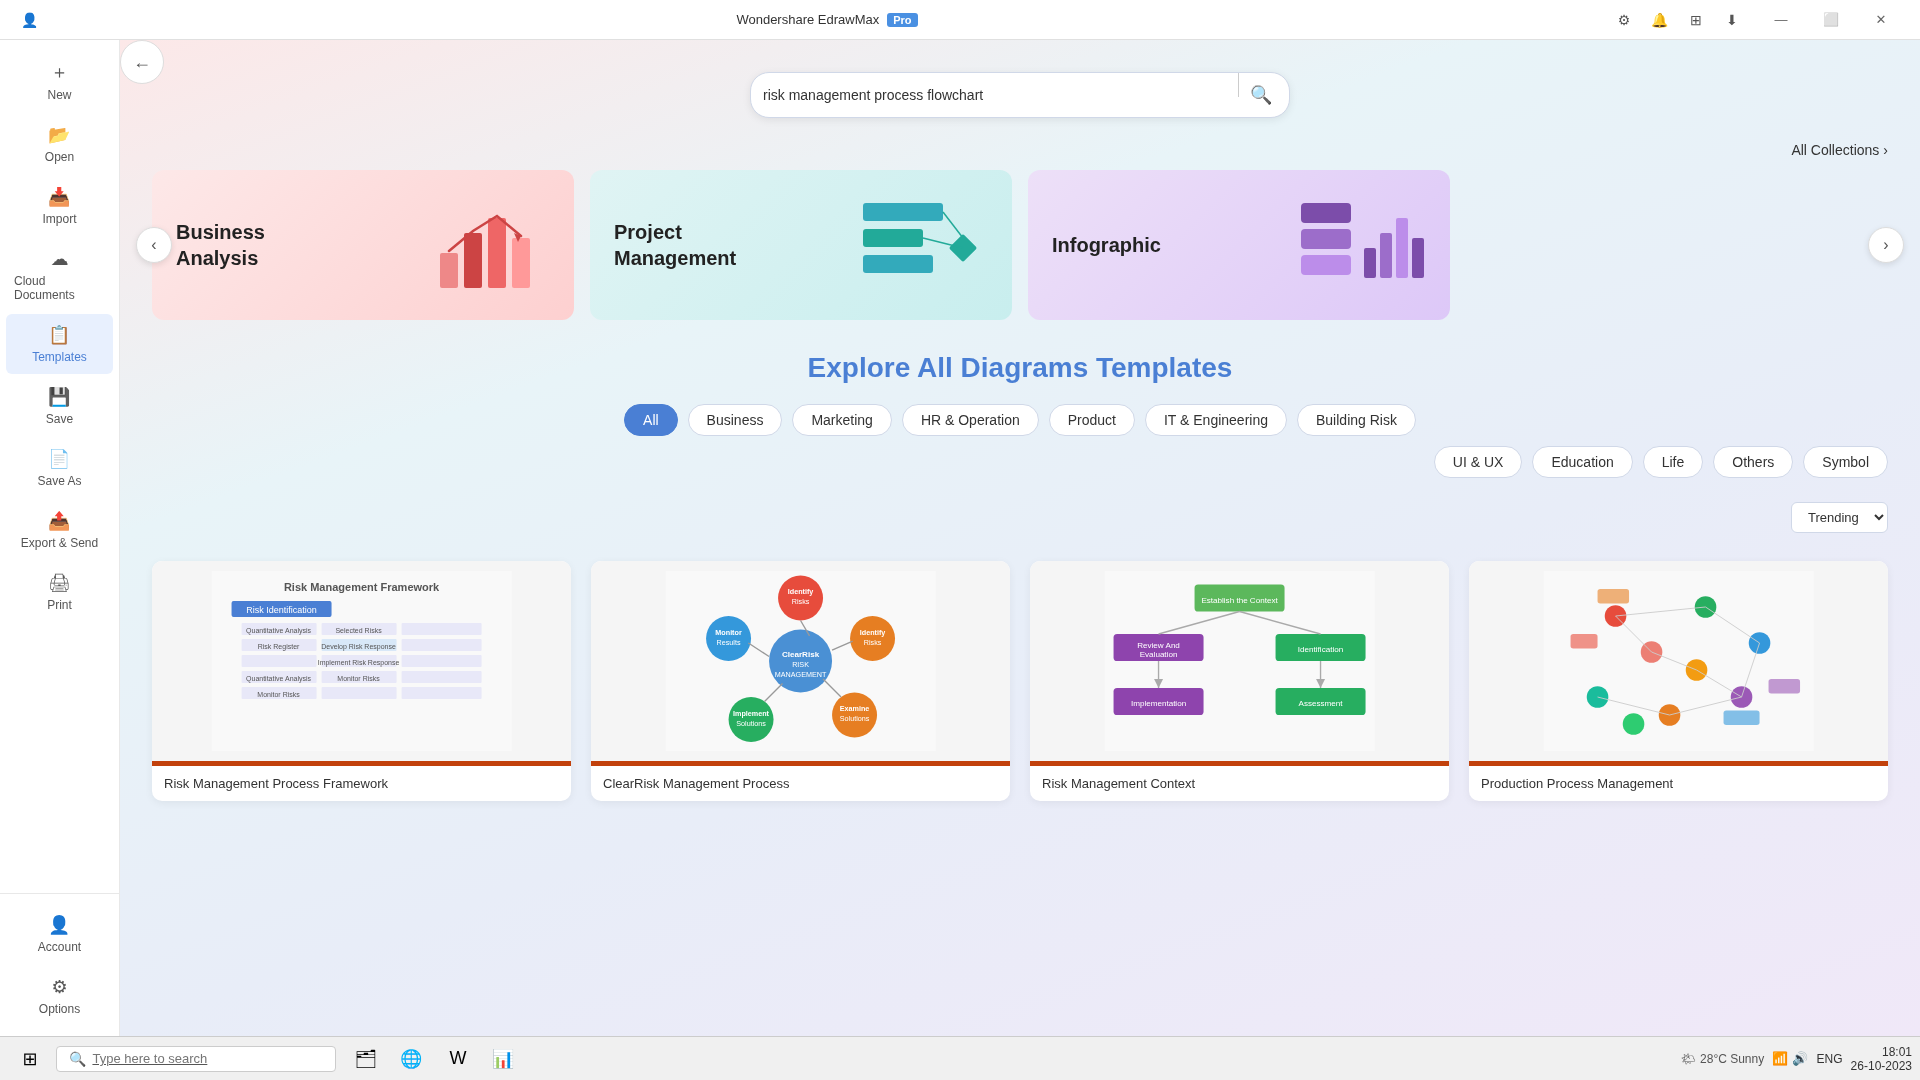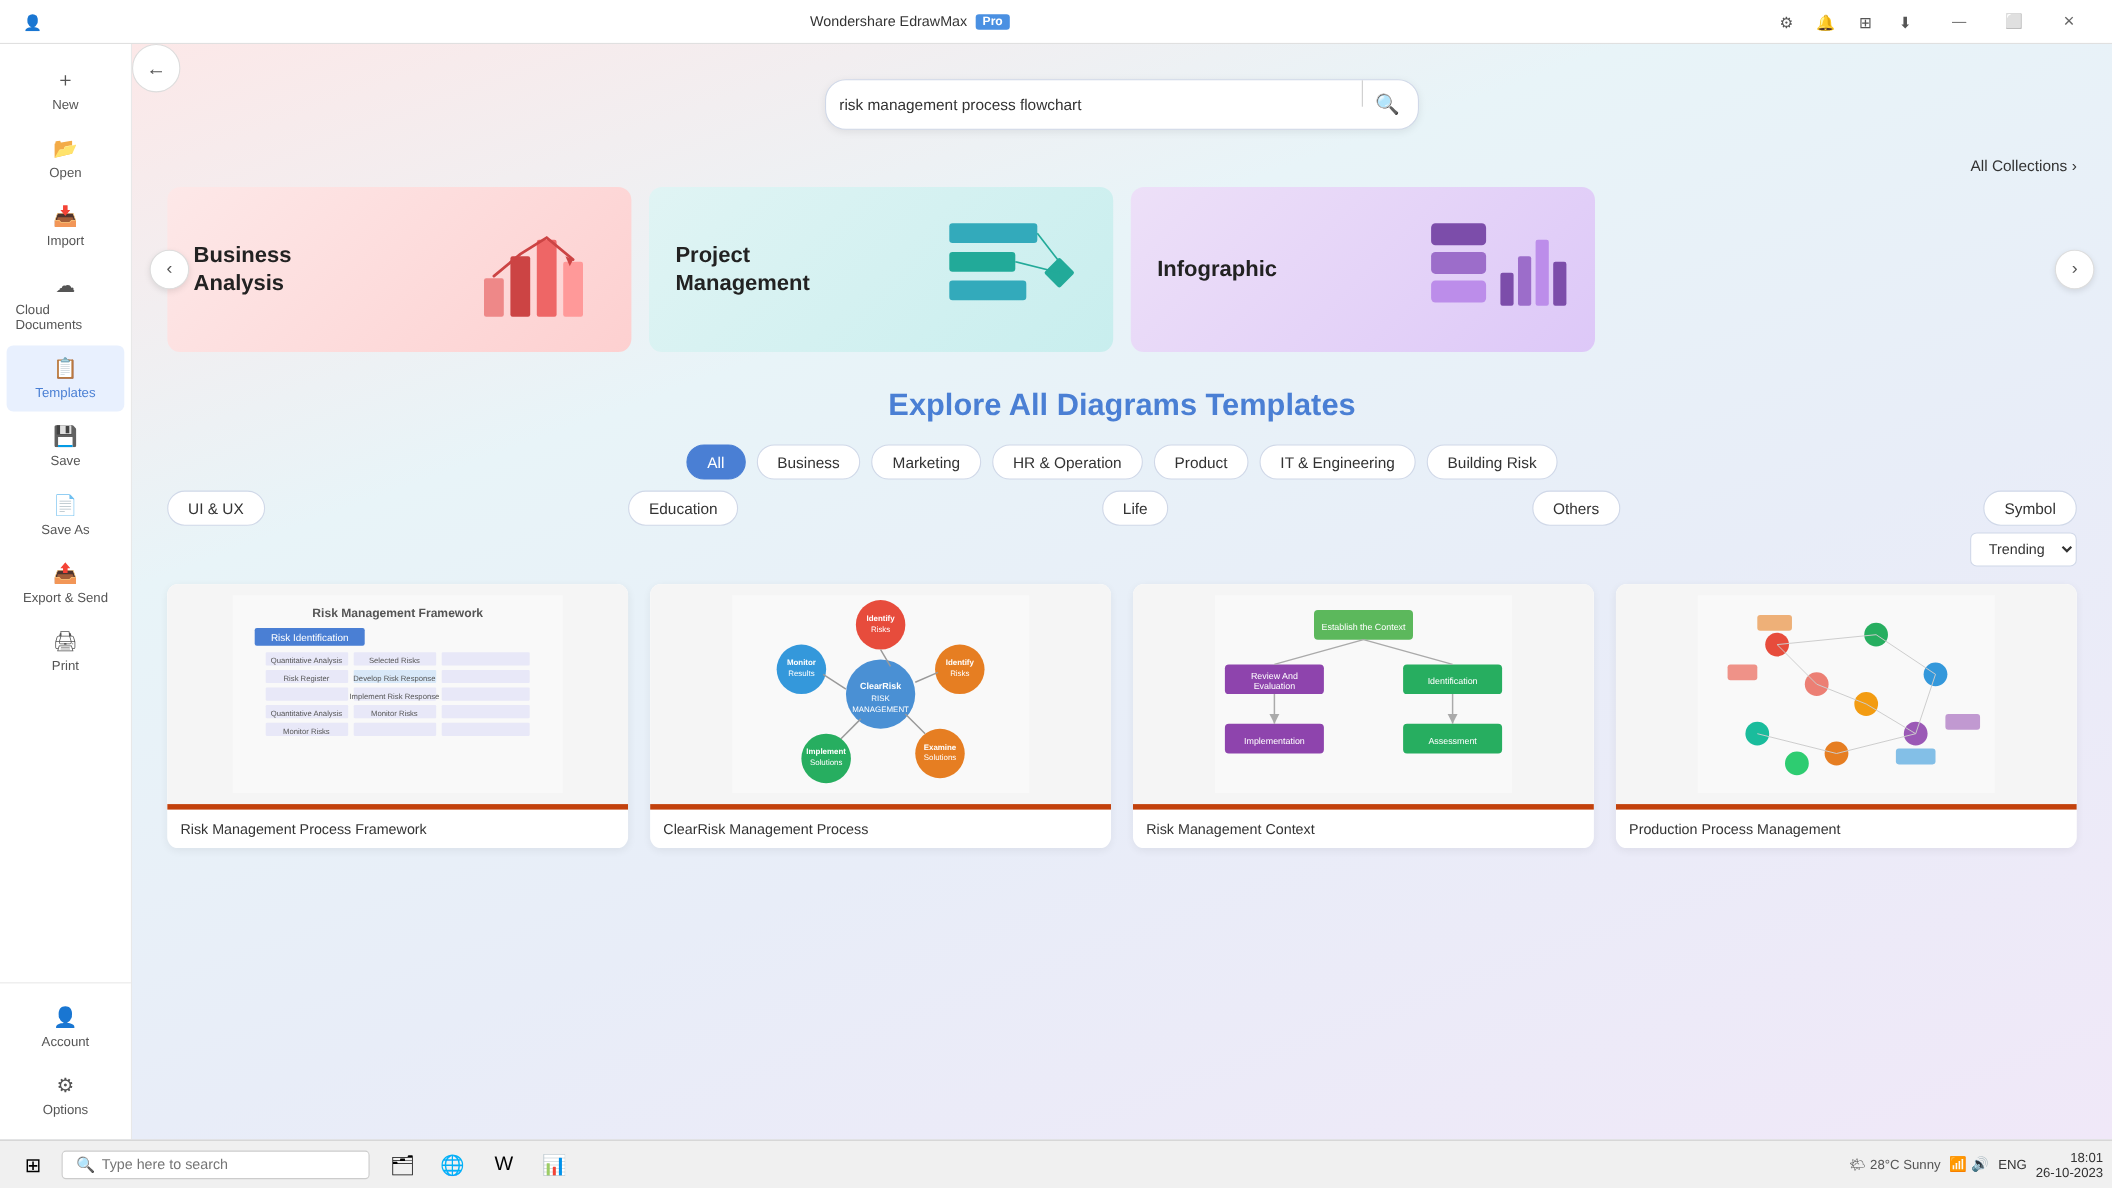--- a/index.html
+++ b/index.html
@@ -277,30 +277,30 @@
       transition: all 0.2s;
     }
     .filter-tag.active {
       background: #4a7fd4;
       color: #fff;
       border-color: #4a7fd4;
     }
 
     .filter-row2 {
       display: flex;
-      justify-content: space-between;
+      justify-content: flex-end;
       gap: 10px;
-      margin-bottom: 6px;
+      margin-bottom: 24px;
     }
 
     
     .sort-container {
       display: flex;
       justify-content: flex-end;
-      margin-bottom: 16px;
+      margin-bottom: 28px;
       align-items: center;
     }
     .sort-dropdown {
       padding: 6px 12px;
       border-radius: 6px;
       border: 1px solid #d0d8e8;
       font-size: 13px;
       background: #fff;
       cursor: pointer;
       color: #333;
@@ -371,20 +371,21 @@
       width: 280px;
       margin: 0 4px;
     }
     .taskbar-search input {
       border: none;
       outline: none;
       font-size: 13px;
       background: transparent;
       color: #555;
       width: 100%;
+      text-decoration: underline;
     }
     .taskbar-apps {
       display: flex;
       gap: 2px;
       margin-left: 4px;
     }
     .taskbar-app {
       width: 44px;
       height: 36px;
       display: flex;

